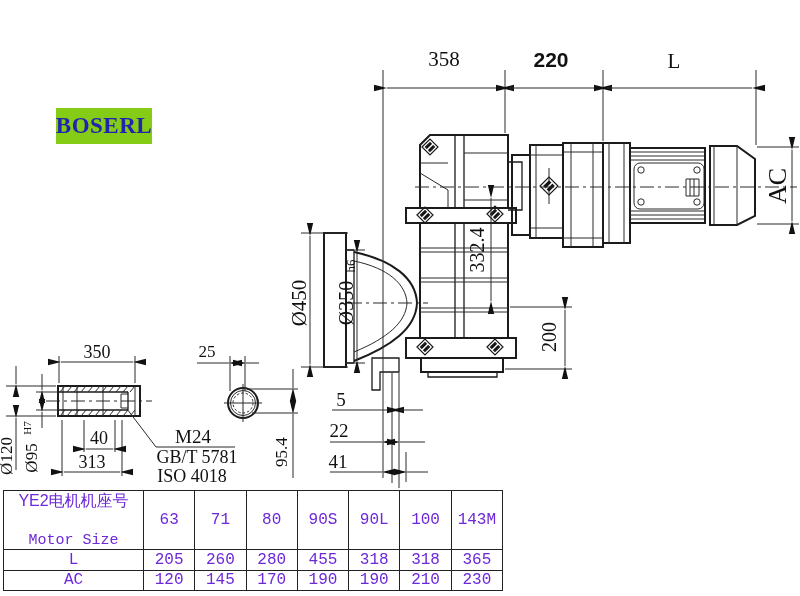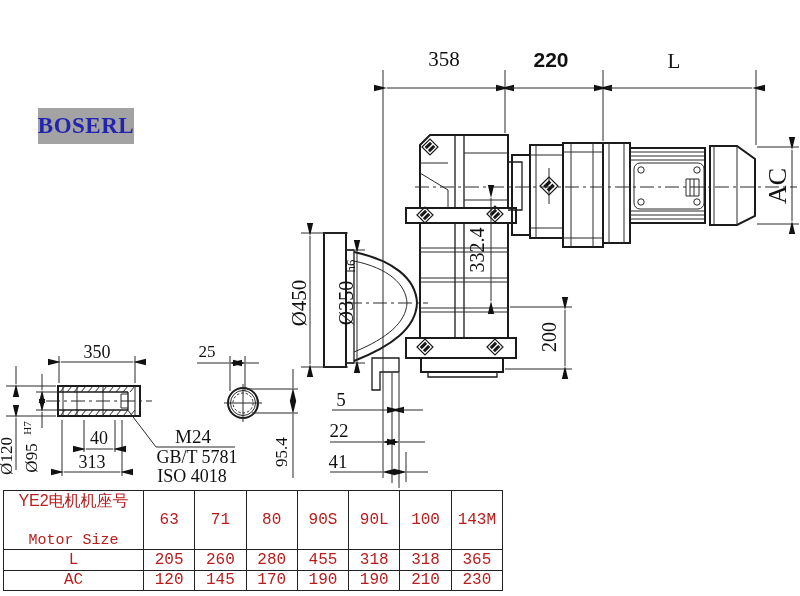--- a/index.html
+++ b/index.html
@@ -6,44 +6,44 @@
   .canvas {
     position:relative; width:800px; height:596px; background:#fff;
     font-family:"Liberation Sans", sans-serif; overflow:hidden;
   }
   .title {
     position:absolute; left:4px; top:6px;
     font-size:29px; font-weight:bold; color:#111;
     letter-spacing:0px; white-space:nowrap;
   }
   .logo {
-    position:absolute; left:38px; top:108px; width:96px; height:36px;
+    position:absolute; left:56px; top:108px; width:96px; height:36px;
     border:4px solid #3a2а26;
     border-color:#3c2a26;
     display:flex; align-items:center; justify-content:center;
-    background:#a3a3a3;
+    background:#84cc16;
   }
   .logo span {
     font-family:"Liberation Serif", serif; font-weight:bold;
     font-size:23px; color:#2224b0; letter-spacing:0.5px;
   }
   svg.drawing { position:absolute; left:0; top:0; }
   
   .lo { stroke:#1b1b1b; stroke-width:2; fill:none; }       
   .lm { stroke:#1b1b1b; stroke-width:1.3; fill:none; }     
   .lt { stroke:#2a2a2a; stroke-width:1; fill:none; }       
   .cl { stroke:#2a2a2a; stroke-width:1; fill:none; stroke-dasharray:14 4 3 4; }
   .hatch { stroke:#2a2a2a; stroke-width:1; fill:none; }
   .dimtext { font-family:"Liberation Serif", serif; fill:#111; }
   .dimbold { font-family:"Liberation Sans", sans-serif; font-weight:bold; fill:#111; }
   
   .sizetable {
     position:absolute; left:3px; top:490px; width:500px; height:101px;
     border-collapse:collapse; table-layout:fixed;
-    font-family:"Liberation Mono", monospace; color:#b91c1c;
+    font-family:"Liberation Mono", monospace; color:#6d28d9;
   }
   .sizetable td {
     border:1.5px solid #222; text-align:center; vertical-align:middle;
     font-size:16px; padding:0; overflow:hidden;
   }
   .sizetable td.hcell { width:139px; }
   .sizetable tr.hrow td { height:40px; }
   .sizetable tr.drow td { height:19px; }
   .hcn { font-family:"Liberation Sans", sans-serif; font-size:16px; line-height:18px; }
   .hen { font-family:"Liberation Mono", monospace; font-size:15px; line-height:17px;margin-top:22px; }

